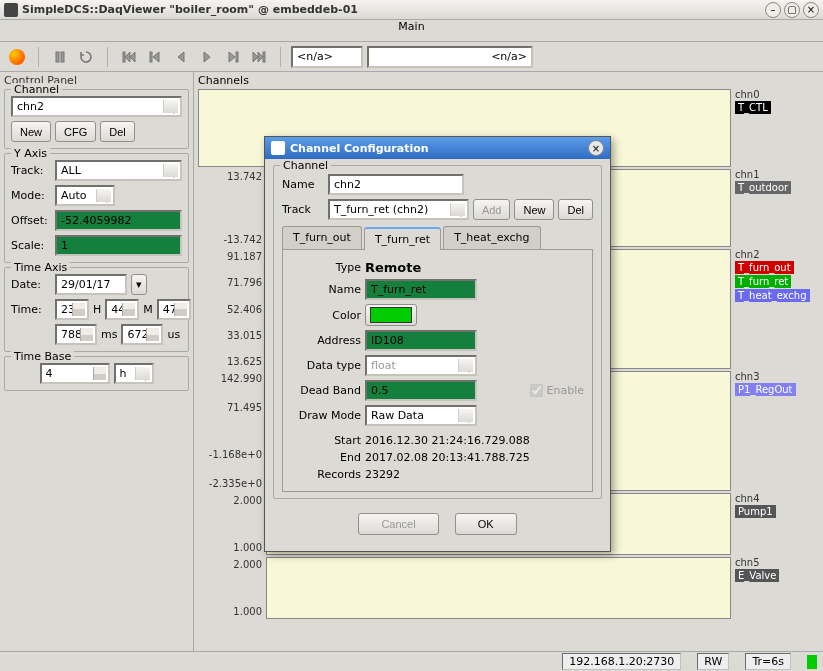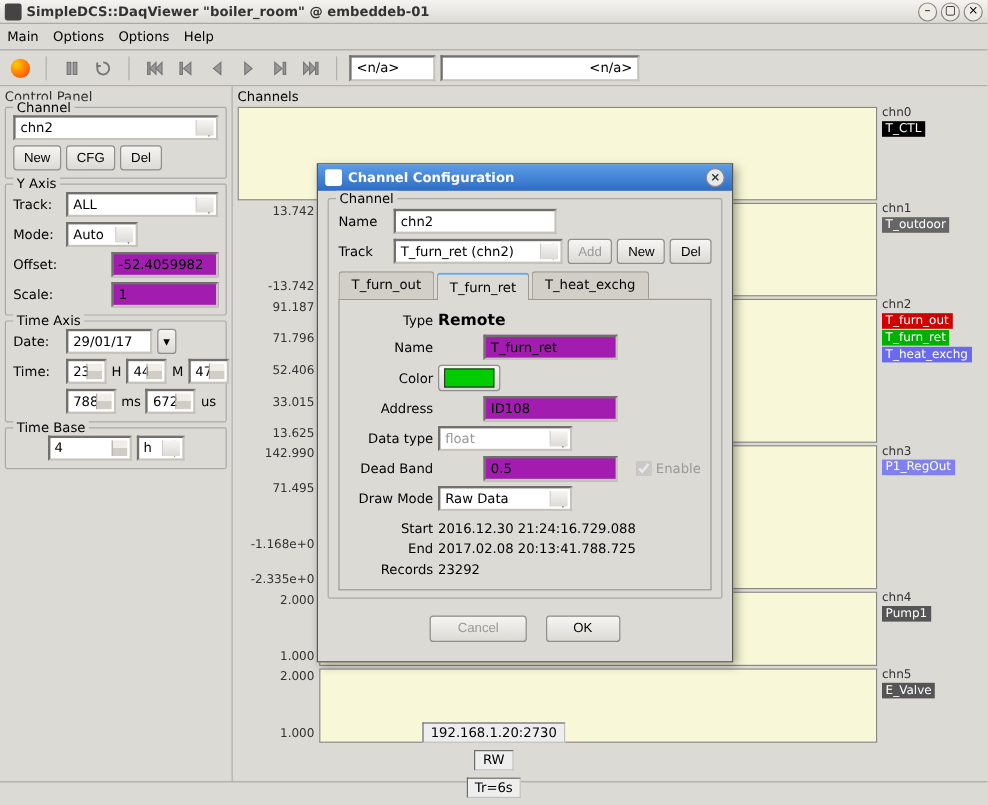--- a/index.html
+++ b/index.html
@@ -5,21 +5,21 @@
   * { box-sizing: border-box; margin: 0; padding: 0; }
   body { font-family: "DejaVu Sans", Arial, sans-serif; font-size: 11px; background: #dcdad5; color: #000; width: 823px; height: 671px; overflow: hidden; position: relative; }
   
   
   .titlebar { height: 20px; background: linear-gradient(to bottom, #f5f3ef, #dcdad5); border-bottom: 1px solid #a9a9a9; display: flex; align-items: center; padding: 0 4px; }
   .titlebar .wicon { width: 14px; height: 14px; background: #444; border-radius: 2px; margin-right: 4px; }
   .titlebar .title { font-weight: bold; font-size: 11px; color: #333; flex: 1; }
   .titlebar .wbtn { width: 16px; height: 16px; border: 1px solid #888; border-radius: 8px; margin-left: 3px; background: #f0ede7; display: flex; align-items: center; justify-content: center; font-size: 10px; }
   
   
-  .menubar { height: 22px; border-bottom: 1px solid #a9a9a9; display: flex; align-items: center; padding: 0 6px; gap: 12px; }
+  .menubar { height: 22px; border-bottom: 1px solid #a9a9a9; display: flex; align-items: center; padding: 0 6px; gap: 12px; flex-direction: column; }
   .menubar span { cursor: default; }
   
   
   .toolbar { height: 30px; border-bottom: 1px solid #a9a9a9; display: flex; align-items: center; padding: 0 6px; gap: 4px; }
   .toolbar .sep { width: 1px; height: 20px; background: #b0b0b0; margin: 0 6px; }
   .toolbar .btn { width: 22px; height: 22px; display: flex; align-items: center; justify-content: center; }
   .toolbar .record { width: 16px; height: 16px; border-radius: 8px; background: radial-gradient(circle at 30% 30%, #ffcc00, #ff3300); }
   .toolbar .tfield { height: 22px; border: 2px inset #c6c3bd; background: #fff; padding: 0 4px; display: flex; align-items: center; }
   .tfield.w1 { width: 72px; }
   .tfield.w2 { width: 166px; justify-content: flex-end; }
@@ -34,37 +34,37 @@
   .fieldset > .legend { position: absolute; top: -7px; left: 6px; background: #dcdad5; padding: 0 3px; font-size: 11px; }
   .row { display: flex; align-items: center; gap: 4px; margin-bottom: 4px; }
   .row:last-child { margin-bottom: 0; }
   .row label { min-width: 40px; }
   .btn3d { border: 1px solid #8f8f8f; background: linear-gradient(to bottom, #f7f5f2, #dcdad5); padding: 2px 8px; border-radius: 3px; font-size: 11px; cursor: default; min-height: 21px; }
   .select { border: 2px inset #c6c3bd; background: #fff; height: 21px; padding: 0 18px 0 4px; position: relative; display: inline-flex; align-items: center; font-size: 11px; }
   .select::after { content: ""; position: absolute; right: 2px; top: 2px; bottom: 2px; width: 14px; border-left: 1px solid #ccc; background: linear-gradient(to bottom, #f7f5f2, #dcdad5); }
   .select .arrows::before { content: "▴"; position: absolute; right: 4px; top: -1px; font-size: 8px; color: #555; }
   .select .arrows::after { content: "▾"; position: absolute; right: 4px; bottom: -1px; font-size: 8px; color: #555; }
   .input { border: 2px inset #c6c3bd; background: #fff; height: 21px; padding: 0 4px; font-size: 11px; display: inline-flex; align-items: center; }
-  .input.ro { background: #a21caf; margin-left: 38px; }
+  .input.ro { background: #15803d; }
   .spin { position: relative; padding-right: 16px; }
   .spin::after { content: ""; position: absolute; right: 2px; top: 2px; bottom: 2px; width: 12px; background: linear-gradient(to bottom, #f0ede7 50%, #d0cdc7 50%); border-left: 1px solid #aaa; }
   
   
   .channels { flex: 1; position: relative; background: #dcdad5; padding: 2px 4px; }
   .channels > .plabel { font-size: 11px; margin-bottom: 2px; }
   .chart-row { display: flex; height: 78px; margin-bottom: 2px; }
   .chart-row.short { height: 62px; }
   .ylabels { width: 68px; display: flex; flex-direction: column; justify-content: space-between; align-items: flex-end; padding: 2px 4px 2px 0; font-size: 10px; color: #333; }
   .plot { flex: 1; background: #f8f8d8; border: 1px solid #888; position: relative; overflow: hidden; }
   .legend-col { width: 88px; padding-left: 4px; font-size: 10px; }
   .chn-name { color: #333; }
   .chn-tag { color: #fff; padding: 1px 3px; margin-top: 1px; display: inline-block; font-size: 10px; }
   
   
-  .statusbar { position: absolute; bottom: 0; left: 0; right: 0; height: 20px; border-top: 1px solid #a9a9a9; display: flex; align-items: center; justify-content: flex-end; padding: 0 6px; gap: 6px; background: #dcdad5; flex-direction: column; }
+  .statusbar { position: absolute; bottom: 0; left: 0; right: 0; height: 20px; border-top: 1px solid #a9a9a9; display: flex; align-items: center; justify-content: flex-end; padding: 0 6px; gap: 16px; background: #dcdad5; }
   .statusbar .cell { border: 1px inset #c0c0c0; padding: 1px 6px; background: #eee; font-size: 11px; }
   .statusbar .led { width: 10px; height: 14px; background: #00cc00; }
   
   
   .dialog { position: absolute; left: 264px; top: 136px; width: 347px; background: #dcdad5; border: 1px solid #555; box-shadow: 3px 3px 8px rgba(0,0,0,0.35); z-index: 50; }
   .dlg-title { height: 22px; background: linear-gradient(to bottom, #5c9de8, #2e6cc3); color: #fff; font-weight: bold; display: flex; align-items: center; padding: 0 6px; }
   .dlg-title .icon { width: 14px; height: 14px; background: #fff; border-radius: 2px; margin-right: 5px; }
   .dlg-title .close { margin-left: auto; width: 16px; height: 16px; border: 1px solid #888; border-radius: 8px; background: #e8e8e8; color: #333; display: flex; align-items: center; justify-content: center; font-size: 10px; }
   .dlg-body { padding: 6px 8px; }
   .dlg-body .fieldset { padding: 8px 8px 6px 8px; }

